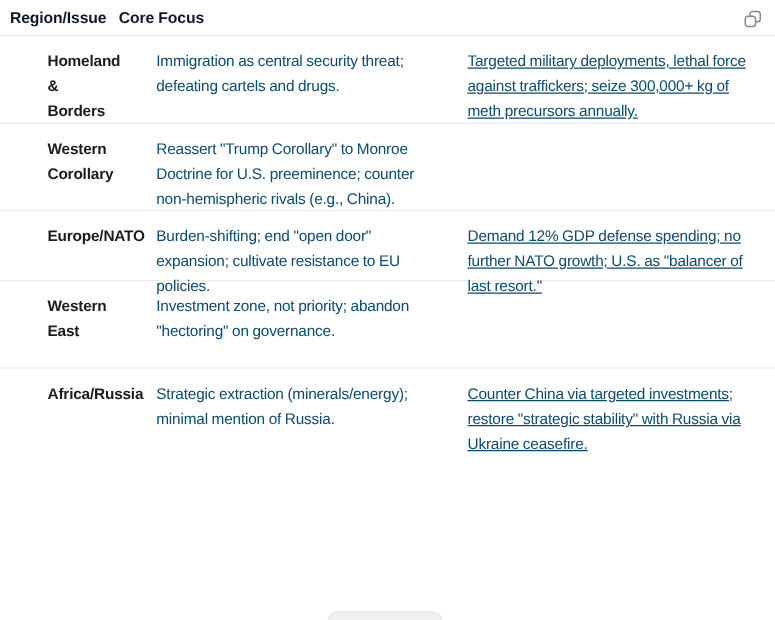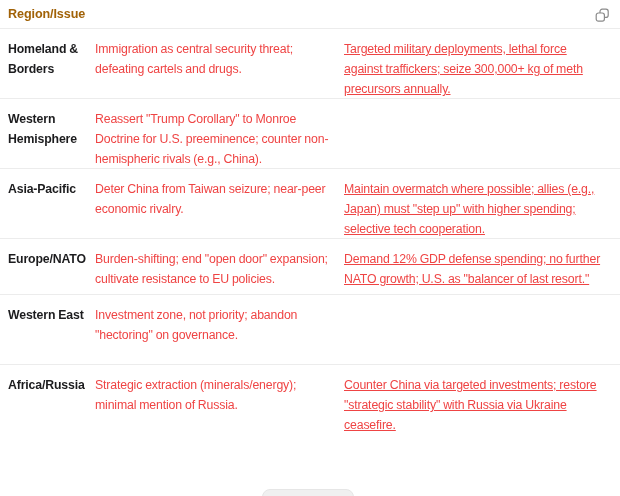--- a/index.html
+++ b/index.html
@@ -21,21 +21,21 @@
     border-bottom: 1px solid #ececec;
   }
   .header-row {
     height: 29px;
     align-items: center;
     position: relative;
   }
   .header-cell {
     font-size: 12.6px;
     font-weight: 700;
-    color: #a16207;
+    color: #0f172a;
     letter-spacing: -0.1px;
     line-height: 28px;
     white-space: nowrap;
   }
   .copy-btn {
     position: absolute;
     right: 8px;
     top: 5px;
     width: 20px; height: 20px;
     border: none;
@@ -46,29 +46,30 @@
     cursor: pointer;
     padding: 0;
   }
   .body-row { align-content: start; }
   .cell {
     padding-top: 10px;
     font-size: 12.3px;
     line-height: 20px;
     letter-spacing: -0.15px;
     word-spacing: -0.3px;
+    margin-left: 30px;
   }
   .cell-region {
     font-weight: 700;
     color: #1c1c1e;
     padding-right: 6px;
   }
   .cell-body {
     font-weight: 400;
-    color: #ef4444;
+    color: #0c4a6e;
     padding-right: 10px;
   }
   .cell-actions { padding-right: 2px; text-decoration: underline; }
   .r-h70 { height: 70px; }
   .r-h56 { height: 56px; }
   .r-last { height: 61px; border-bottom: none; }
   .partial-pill {
     position: absolute;
     left: 262px;
     top: 489px;
@@ -79,47 +80,43 @@
     border-radius: 10px;
   }
 </style>
 </head>
 <body>
 
 <div class="table">
 
   <div class="grid-row header-row">
     <div class="header-cell">Region/Issue</div>
+    <div class="header-cell">Core Focus</div>
     <button class="copy-btn">
       <span style="display:inline-flex;">
         <svg width="15" height="15" viewBox="0 0 15 15">
           <rect x="5" y="1.2" width="8.2" height="8.2" rx="2.2" fill="none" stroke="#8a8a8a" stroke-width="1.2"></rect>
           <rect x="1.2" y="5" width="8.2" height="8.2" rx="2.2" fill="#ffffff" stroke="#8a8a8a" stroke-width="1.2"></rect>
         </svg>
       </span>
     </button>
   </div>
 
   <div class="grid-row body-row r-h70">
     <div class="cell cell-region">Homeland &amp; Borders</div>
     <div class="cell cell-body">Immigration as central security threat; defeating cartels and drugs.</div>
     <div class="cell cell-body cell-actions">Targeted military deployments, lethal force against traffickers; seize 300,000+ kg of meth precursors annually.</div>
   </div>
 
   <div class="grid-row body-row r-h70">
-    <div class="cell cell-region">Western Hemisphere</div>
+    <div class="cell cell-region">Western Corollary</div>
     <div class="cell cell-body">Reassert "Trump Corollary" to Monroe Doctrine for U.S. preeminence; counter non-hemispheric rivals (e.g., China).</div>
   </div>
 
 
-  <div class="grid-row body-row r-h70">
-    <div class="cell cell-region">Asia-Pacific</div>
-    <div class="cell cell-body">Deter China from Taiwan seizure; near-peer economic rivalry.</div>
-    <div class="cell cell-body cell-actions">Maintain overmatch where possible; allies (e.g., Japan) must "step up" with higher spending; selective tech cooperation.</div>
-  </div>
 
   <div class="grid-row body-row r-h56">
     <div class="cell cell-region">Europe/NATO</div>
     <div class="cell cell-body">Burden-shifting; end "open door" expansion; cultivate resistance to EU policies.</div>
     <div class="cell cell-body cell-actions">Demand 12% GDP defense spending; no further NATO growth; U.S. as "balancer of last resort."</div>
   </div>
 
   <div class="grid-row body-row r-h70">
     <div class="cell cell-region">Western East</div>
     <div class="cell cell-body">Investment zone, not priority; abandon "hectoring" on governance.</div>

